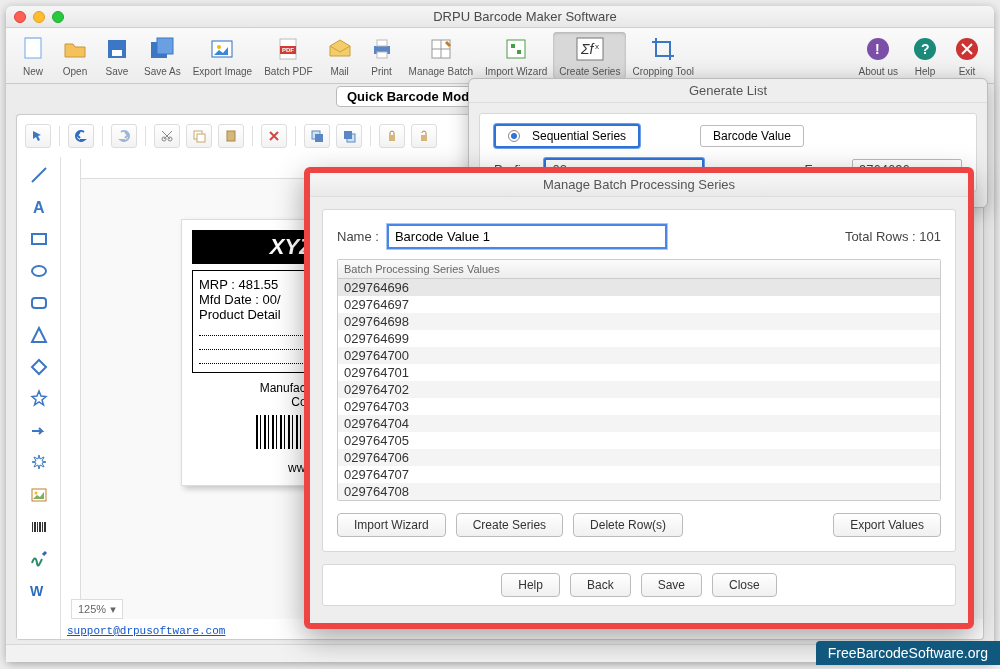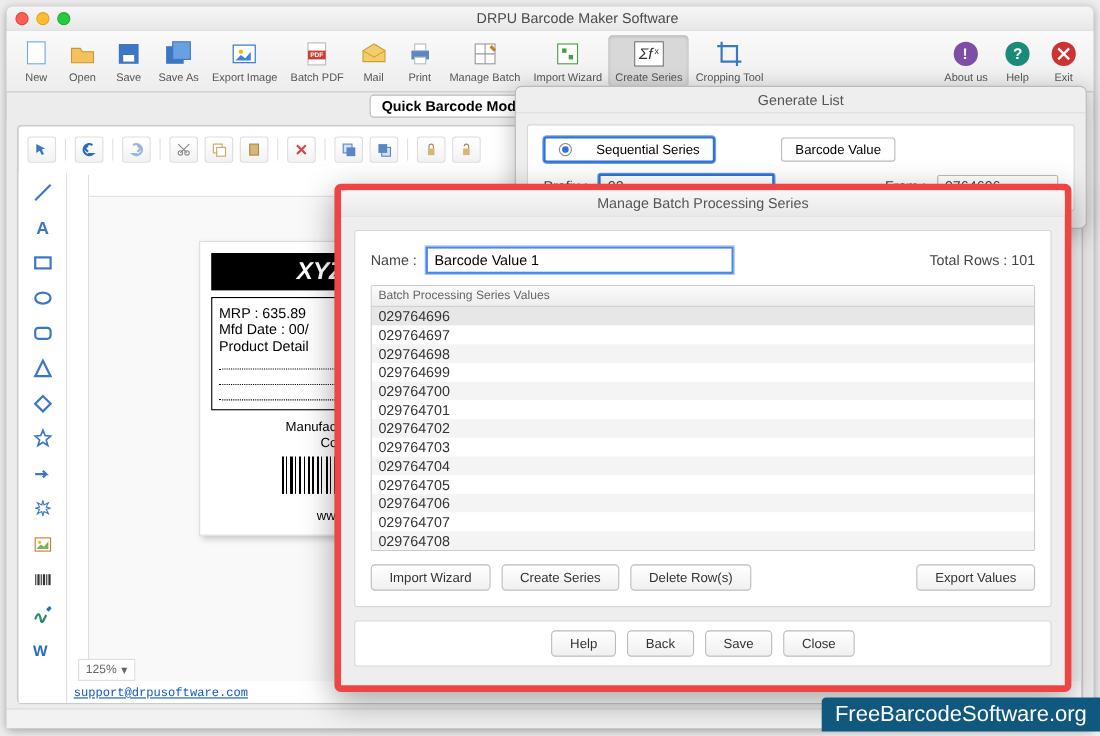--- a/index.html
+++ b/index.html
@@ -51,21 +51,21 @@
 .support { position:absolute; left:50px; bottom:2px; font-size:11px; color:#1155cc; text-decoration:underline;font-family:Liberation Mono, monospace; }
 
 
 .statusbar { position:absolute; bottom:0; left:0; right:0; height:18px; background:#f2f2f2; border-top:1px solid #d8d8d8;}
 
 
 .modal-gen { position:absolute; left:468px; top:78px; width:520px; height:130px; background:#eeeeee; border:1px solid #bbb; border-radius:6px; box-shadow:0 4px 20px rgba(0,0,0,.25);}
 .modal-gen .mtitle{ text-align:center; padding:4px; font-size:13px; color:#555; border-bottom:1px solid #ddd;}
 .modal-gen .mbody { padding:10px 14px; background:#fff; margin:10px; border:1px solid #d8d8d8; border-radius:3px;}
 .seg { display:flex; gap:60px; align-items:center;}
-.segbtn { border:1px solid #bbb; padding:3px 12px; font-size:12px; background:#fff; border-radius:3px; cursor:pointer; display:flex; align-items:center; gap:22px;}
+.segbtn { border:1px solid #bbb; padding:3px 12px; font-size:12px; background:#fff; border-radius:3px; cursor:pointer; display:flex; align-items:center; gap:12px;}
 .segbtn.selected { border:2px solid #2f73d8; box-shadow:0 0 0 1px #6fa1eb;}
 .radio-dot{ width:12px;height:12px;border-radius:50%;border:1px solid #888;display:inline-flex;align-items:center;justify-content:center;}
 .radio-dot.on::after{content:"";width:6px;height:6px;border-radius:50%;background:#2f73d8;}
 .row2 { display:flex; gap:10px; align-items:center; margin-top:10px; font-size:13px; color:#444;}
 .inp { border:1px solid #bbb; padding:2px 6px; font-size:13px; background:#fff; border-radius:2px;}
 .inp.hl{ border:2px solid #2f73d8; box-shadow:0 0 0 1px #6fa1eb;}
 
 
 .modal-batch { position:absolute; left:304px; top:167px; width:670px; height:462px; background:#eeeeee; border:6px solid #ef4444; border-radius:6px; box-shadow:0 10px 30px rgba(0,0,0,.35); z-index:10;}
 .modal-batch .mtitle{ text-align:center; padding:4px; font-size:13px; color:#555; border-bottom:1px solid #ddd; background:linear-gradient(#f7f7f7,#e9e9e9); border-radius:6px 6px 0 0;}
@@ -78,21 +78,21 @@
 .thead { background:linear-gradient(#fbfbfb,#ededed); font-size:11px; color:#666; padding:3px 6px; border-bottom:1px solid #ccc;}
 .tbody { max-height:248px; overflow-y:auto; font-size:13px;}
 .trow { padding:1px 6px; color:#333; }
 .trow:nth-child(odd){ background:#f4f4f4;} .trow:nth-child(even){background:#fff;}
 .trow.sel { background:#e7e7e7;}
 .btnrow { display:flex; gap:10px; margin-top:12px;}
 .btn { border:1px solid #bbb; background:linear-gradient(#fff,#f0f0f0); border-radius:4px; padding:4px 16px; font-size:12px; cursor:pointer; color:#333;}
 .footer-btns { margin:0 12px 12px; background:#fff; border:1px solid #d8d8d8; border-radius:3px; padding:8px; display:flex; justify-content:center; gap:10px;}
 
 
-.watermark { position:absolute; right:0; bottom:4px; background:#10587d; color:#fff; padding:4px 12px; font-size:20px; border-radius:4px 0 0 0; z-index:20;}
+.watermark { position:absolute; right:0; bottom:4px; background:#10587d; color:#fff; padding:4px 12px; font-size:14px; border-radius:4px 0 0 0; z-index:20;}
 </style>
 </head>
 <body>
 
 <div class="window">
   <div class="titlebar">
     <div class="traffic-lights">
       <div class="tl red"></div>
       <div class="tl yellow"></div>
       <div class="tl green"></div>
@@ -403,21 +403,21 @@
           </div>
       </div>
 
       <div class="canvas-area">
         <div class="ruler-h"></div>
         <div class="ruler-v"></div>
         <div class="canvas">
           <div class="label-card">
             <div class="label-header">XYZ F</div>
             <div class="label-body">
-              <div>MRP : 635.89</div>
+              <div>MRP : 481.55</div>
               <div>Mfd Date : 00/</div>
               <div>Product Detail</div>
               <div class="dots"></div>
                 <div class="dots"></div>
                 <div class="dots"></div>
             </div>
             <div class="label-foot">
               <div>Manufacture by</div>
               <div>Cor</div>
             </div>

